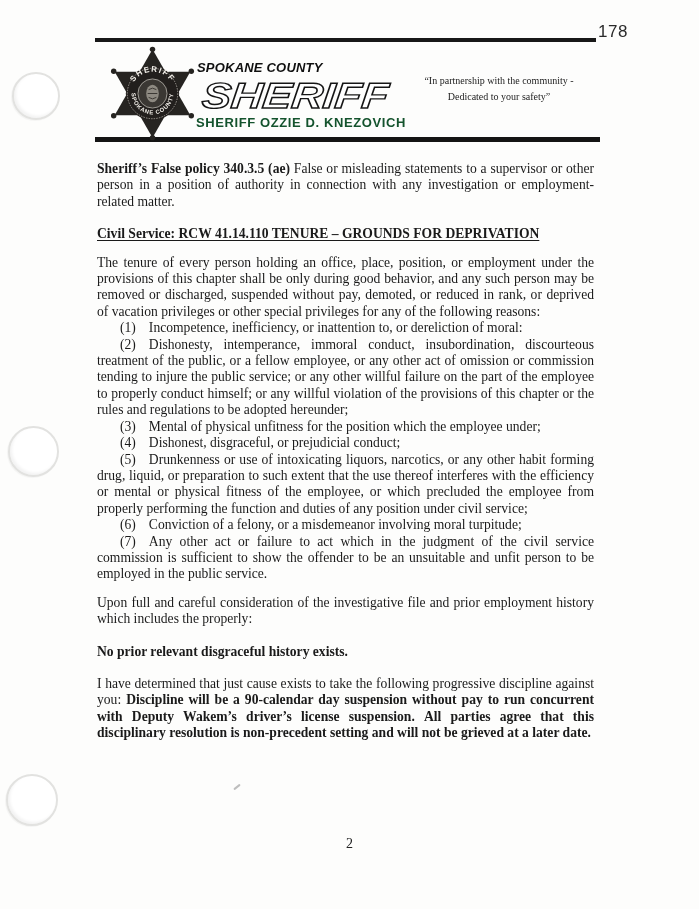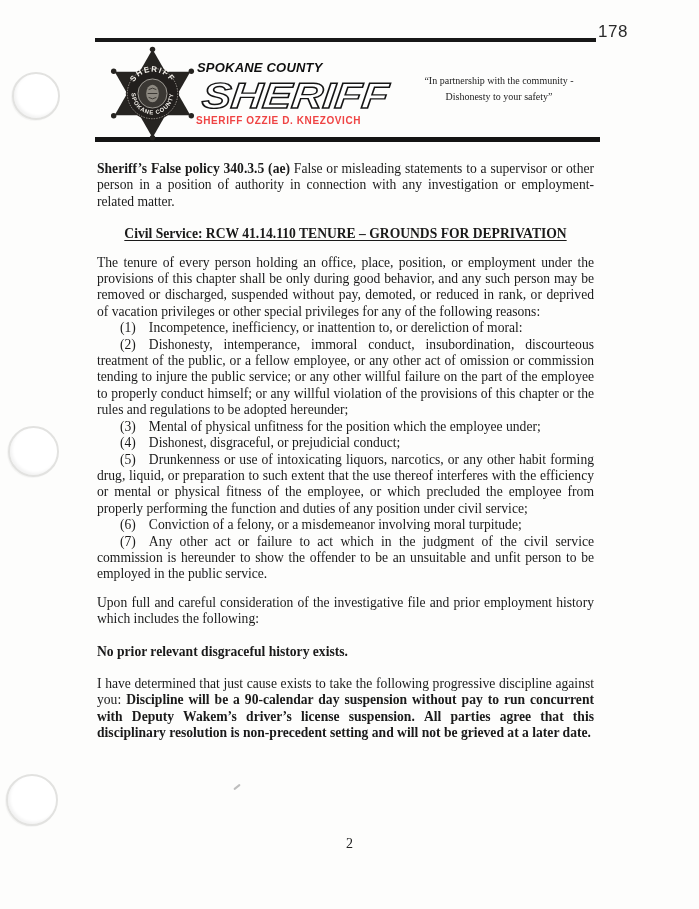--- a/index.html
+++ b/index.html
@@ -40,41 +40,41 @@
   .agency-small {
     position: absolute; left: 197px; top: 60px;
     font-family: "Liberation Sans", sans-serif;
     font-size: 13px; font-weight: bold; font-style: italic;
     letter-spacing: 0.2px; color: #101010;
   }
   .wordmark { position: absolute; left: 191px; top: 70px; }
   .sheriff-name {
     position: absolute; left: 196px; top: 115px;
     font-family: "Liberation Sans", sans-serif;
-    font-size: 10px; font-weight: bold; letter-spacing: 0.6px; color: #ef4444;
+    font-size: 13px; font-weight: bold; letter-spacing: 0.6px; color: #14532d;
   }
   .motto {
     position: absolute; left: 380px; top: 73px; width: 238px;
     text-align: center;
     font-size: 10px; line-height: 16px; color: #1c1c1c;
   }
 
   
   .textcol {
     position: absolute; left: 97px; top: 161px; width: 497px;
     font-size: 13.6px; line-height: 16.4px;
     text-align: justify;
   }
   .textcol p { margin: 0; }
   .b  { font-weight: bold; }
   .bu { font-weight: bold; text-underline-offset: 2px; }
   .heading {
     font-weight: bold; text-decoration: underline; text-underline-offset: 2px;
     margin-top: 16px !important;
-    text-align: center;
+    text-align: left;
   }
   .para-gap   { margin-top: 16px !important; }
   .para-gap-s { margin-top: 12px !important; }
   .reason { text-indent: 23px; }
   .rnum { margin-right: 13px; }
 
   .footer-num {
     position: absolute; left: 0; top: 836px; width: 699px;
     text-align: center; font-size: 14px; color: #222;
   }
@@ -132,21 +132,21 @@
   <div class="agency-small">SPOKANE COUNTY</div>
   <div class="wordmark">
     <svg width="205" height="48" viewBox="0 0 205 48">
       <text x="10" y="38" font-family="'Liberation Sans', sans-serif" font-size="36" font-weight="bold" font-style="italic" fill="#ffffff" stroke="#151515" stroke-width="1.4" textLength="186" lengthAdjust="spacingAndGlyphs" transform="skewX(-6) translate(4,0)">SHERIFF</text>
     </svg>
   </div>
   <div class="sheriff-name">SHERIFF OZZIE D. KNEZOVICH</div>
 
   <div class="motto">
     <div>“In partnership with the community -</div>
-    <div>Dishonesty to your safety”</div>
+    <div>Dedicated to your safety”</div>
   </div>
 
   <div class="textcol">
 
     <p>
       <span class="b">Sheriff’s False policy 340.3.5 (ae)</span>
       <span>False or misleading statements to a supervisor or other person in a position of authority in connection with any investigation or employment-related matter.</span>
     </p>
 
     <p class="heading">Civil Service:  RCW 41.14.110 TENURE – GROUNDS FOR DEPRIVATION</p>
@@ -165,24 +165,24 @@
     <p class="reason">
       <span class="rnum">(4)</span><span>Dishonest, disgraceful, or prejudicial conduct;</span>
     </p>
     <p class="reason">
       <span class="rnum">(5)</span><span>Drunkenness or use of intoxicating liquors, narcotics, or any other habit forming drug, liquid, or preparation to such extent that the use thereof interferes with the efficiency or mental or physical fitness of the employee, or which precluded the employee from properly performing the function and duties of any position under civil service;</span>
     </p>
     <p class="reason">
       <span class="rnum">(6)</span><span>Conviction of a felony, or a misdemeanor involving moral turpitude;</span>
     </p>
     <p class="reason">
-      <span class="rnum">(7)</span><span>Any other act or failure to act which in the judgment of the civil service commission is hereunder to show the offender to be an unsuitable and unfit person to be employed in the public service.</span>
+      <span class="rnum">(7)</span><span>Any other act or failure to act which in the judgment of the civil service commission is sufficient to show the offender to be an unsuitable and unfit person to be employed in the public service.</span>
     </p>
 
-    <p class="para-gap-s">Upon full and careful consideration of the investigative file and prior employment history which includes the following:</p>
+    <p class="para-gap-s">Upon full and careful consideration of the investigative file and prior employment history which includes the properly:</p>
 
     <p class="para-gap b">No prior relevant disgraceful history exists.</p>
 
     <p class="para-gap">
       <span>I have determined that just cause exists to take the following progressive discipline against you:</span>
       <span class="b">Discipline will be a 90-calendar day suspension without pay to run concurrent with Deputy Wakem’s driver’s license suspension.</span>
       <span class="bu">All parties agree that this disciplinary resolution is non-precedent setting and will not be grieved at a later date.</span>
     </p>
 
   </div>

